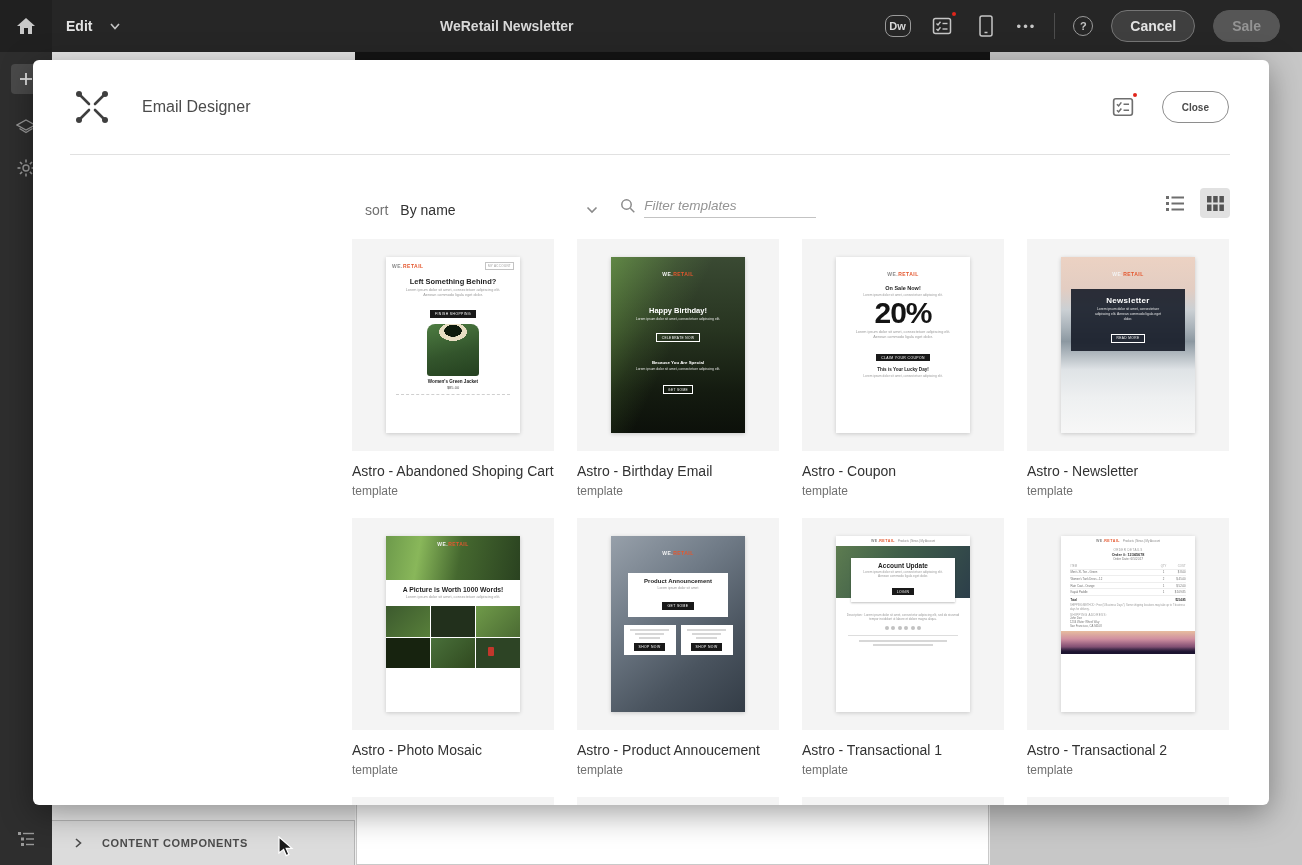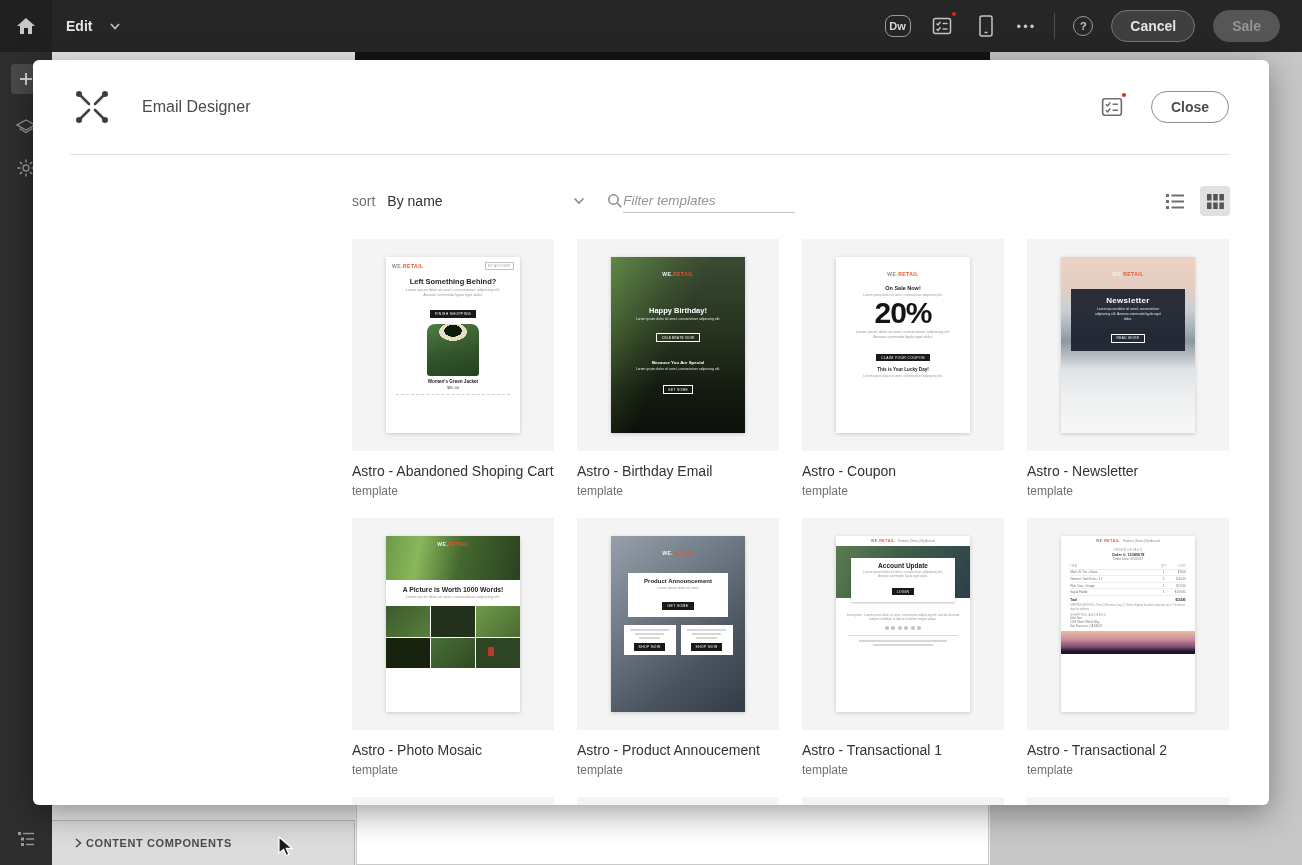--- a/index.html
+++ b/index.html
@@ -29,46 +29,46 @@
 .rail-tile{width:30px;height:30px;margin:12px auto 0;background:#4a4a4a;border-radius:4px;display:flex;align-items:center;justify-content:center;color:#e3e3e3;font-size:18px;cursor:pointer}
 .rail-ic{width:52px;height:40px;display:flex;align-items:center;justify-content:center;cursor:pointer}
 .rail-bottom{position:absolute;bottom:6px;left:0;width:52px}
 
 
 .bg-leftpanel{position:absolute;left:52px;top:52px;width:303px;height:813px;background:#e6e6e6;z-index:1}
 .bg-center{position:absolute;left:355px;top:52px;width:635px;height:813px;background:#efefef;z-index:1}
 .bg-center-dark{position:absolute;left:355px;top:52px;width:635px;height:18px;background:#141414;z-index:2}
 .bg-doc{position:absolute;left:356px;top:788px;width:633px;height:77px;background:#fff;border:1px solid #c9c9c9;z-index:2}
 .bg-right{position:absolute;left:990px;top:52px;width:312px;height:813px;background:#c7c7c7;z-index:1}
-.cc-bar{position:absolute;left:52px;top:820px;width:303px;height:45px;background:#dcdcdc;border-top:1px solid #b5b5b5;border-right:1px solid #b5b5b5;display:flex;align-items:center;gap:4px;padding-left:22px;z-index:3;cursor:pointer}
+.cc-bar{position:absolute;left:52px;top:820px;width:303px;height:45px;background:#dcdcdc;border-top:1px solid #b5b5b5;border-right:1px solid #b5b5b5;display:flex;align-items:center;gap:20px;padding-left:22px;z-index:3;cursor:pointer}
 .cc-bar .cc-lbl{font-size:11px;font-weight:700;color:#4b4b4b;letter-spacing:.6px}
 
 
 .modal{position:absolute;left:33px;top:60px;width:1236px;height:745px;background:#fff;border-radius:6px;box-shadow:0 8px 32px rgba(0,0,0,.38);z-index:20;overflow:hidden}
 .m-header{position:absolute;left:0;top:0;width:100%;height:94px;display:flex;align-items:center;padding:0 40px 0 37px}
 .m-title{font-size:16px;color:#4b4b4b;margin-left:28px}
 .m-actions{margin-left:auto;display:flex;align-items:center;gap:26px}
 .m-testicon{position:relative;width:26px;height:26px;display:flex;align-items:center;justify-content:center;cursor:pointer}
 .m-testicon .reddot{border-color:#fff}
-.close-pill{height:32px;border-radius:16px;border:1px solid #8e8e8e;background:#fff;color:#4b4b4b;font-size:14px;font-weight:700;display:flex;align-items:center;padding:0 19px;cursor:pointer}
+.close-pill{height:32px;border-radius:16px;border:1px solid #8e8e8e;background:#fff;color:#4b4b4b;font-size:10px;font-weight:700;display:flex;align-items:center;padding:0 19px;cursor:pointer}
 .m-divider{position:absolute;left:37px;right:39px;top:94px;height:1px;background:#e1e1e1}
 
 .m-nav{position:absolute;left:37px;top:112px;width:245px}
 .nav-item{height:40px;display:flex;align-items:center;padding:0 15px;font-size:14px;color:#4b4b4b;border-radius:4px;cursor:pointer}
 .nav-item.sel{background:#e9e9e9;color:#323232}
 .create-btn{margin:30px 0 0 15px;height:32px;border-radius:16px;border:1px solid #989898;background:#fff;color:#4b4b4b;font-size:14px;font-weight:700;display:inline-flex;align-items:center;padding:0 17px;cursor:pointer}
 .nav-link{margin-top:28px;padding-left:15px;font-size:14px;color:#505050;cursor:pointer}
 .nav-link + .nav-link{margin-top:26px}
 
-.m-toolbar{position:absolute;left:319px;top:124px;right:39px;height:34px;display:flex;align-items:center}
+.m-toolbar{position:absolute;left:332px;top:124px;right:39px;height:34px;display:flex;align-items:flex-end}
 .sort-lbl{font-size:14px;color:#707070}
 .sort-dd{display:flex;align-items:center;justify-content:space-between;width:198px;margin-left:12px;cursor:pointer}
 .sort-val{font-size:14px;color:#323232}
 .search-wrap{display:flex;align-items:center;margin-left:22px}
-.search-input{border:none;outline:none;border-bottom:1px solid #c3c3c3;width:172px;height:24px;font-size:13.5px;color:#8b5cf6;background:transparent;font-family:"Liberation Sans",sans-serif}
+.search-input{border:none;outline:none;border-bottom:1px solid #c3c3c3;width:172px;height:24px;font-size:13.5px;color:#8b5cf6;margin-left:8px;background:transparent;font-family:"Liberation Sans",sans-serif}
 .search-input::placeholder{font-style:italic;color:#949494}
 .view-toggles{margin-left:auto;display:flex;align-items:center;gap:10px}
 .vt-btn{width:30px;height:30px;display:flex;align-items:center;justify-content:center;border-radius:4px;cursor:pointer}
 .vt-btn.sel{background:#e1e1e1}
 
 .m-grid{position:absolute;left:319px;top:179px;width:880px;display:grid;grid-template-columns:repeat(4,202px);column-gap:23px;row-gap:20px}
 .card{width:202px;cursor:pointer}
 .card-box{width:202px;height:212px;background:#f4f4f4;display:flex;align-items:flex-start;justify-content:center}
 .thumb{width:134px;height:176px;background:#fff;margin-top:18px;box-shadow:0 1px 4px rgba(0,0,0,.18);overflow:hidden;position:relative}
 .card-title{font-size:14px;color:#323232;margin-top:12px;line-height:16px}
@@ -185,20 +185,21 @@
       <svg width="20" height="18" viewBox="0 0 20 18">
           <path d="M10 1 L19 9 H16 V17 H12 V11 H8 V17 H4 V9 H1 Z" fill="#c9c9c9"></path>
         </svg>
     </div>
     <div class="edit-menu">
       <span class="lbl">Edit</span>
       <svg width="10" height="7" viewBox="0 0 10 7">
           <polyline points="1,1 5,5.5 9,1" fill="none" stroke="#c5c5c5" stroke-width="1.6"></polyline>
         </svg>
     </div>
+    <div class="page-title">WeRetail Newsletter</div>
     <div class="tb-right">
       <div class="dw-badge">Dw</div>
       <div class="tb-icon">
         <svg width="20" height="20" viewBox="0 0 20 20">
           <rect x="1.5" y="2.5" width="17" height="15" rx="2" fill="none" stroke="#c5c5c5" stroke-width="1.5"></rect>
           <polyline points="4.5,7.5 6,9 8.5,5.8" fill="none" stroke="#c5c5c5" stroke-width="1.4"></polyline>
           <line x1="10.5" y1="7.5" x2="15.5" y2="7.5" stroke="#c5c5c5" stroke-width="1.4"></line>
           <polyline points="4.5,13 6,14.5 8.5,11.3" fill="none" stroke="#c5c5c5" stroke-width="1.4"></polyline>
           <line x1="10.5" y1="13" x2="15.5" y2="13" stroke="#c5c5c5" stroke-width="1.4"></line>
         </svg>

